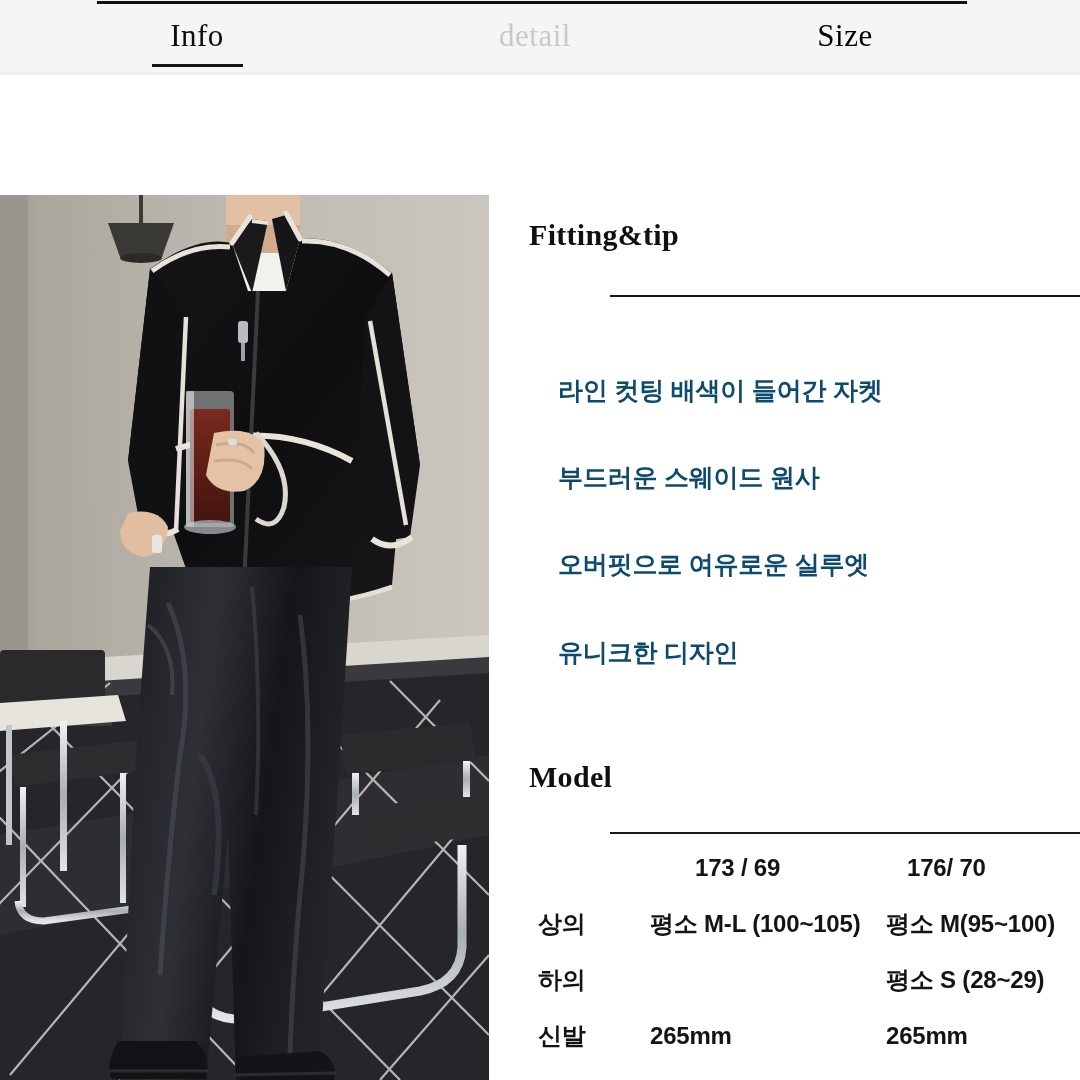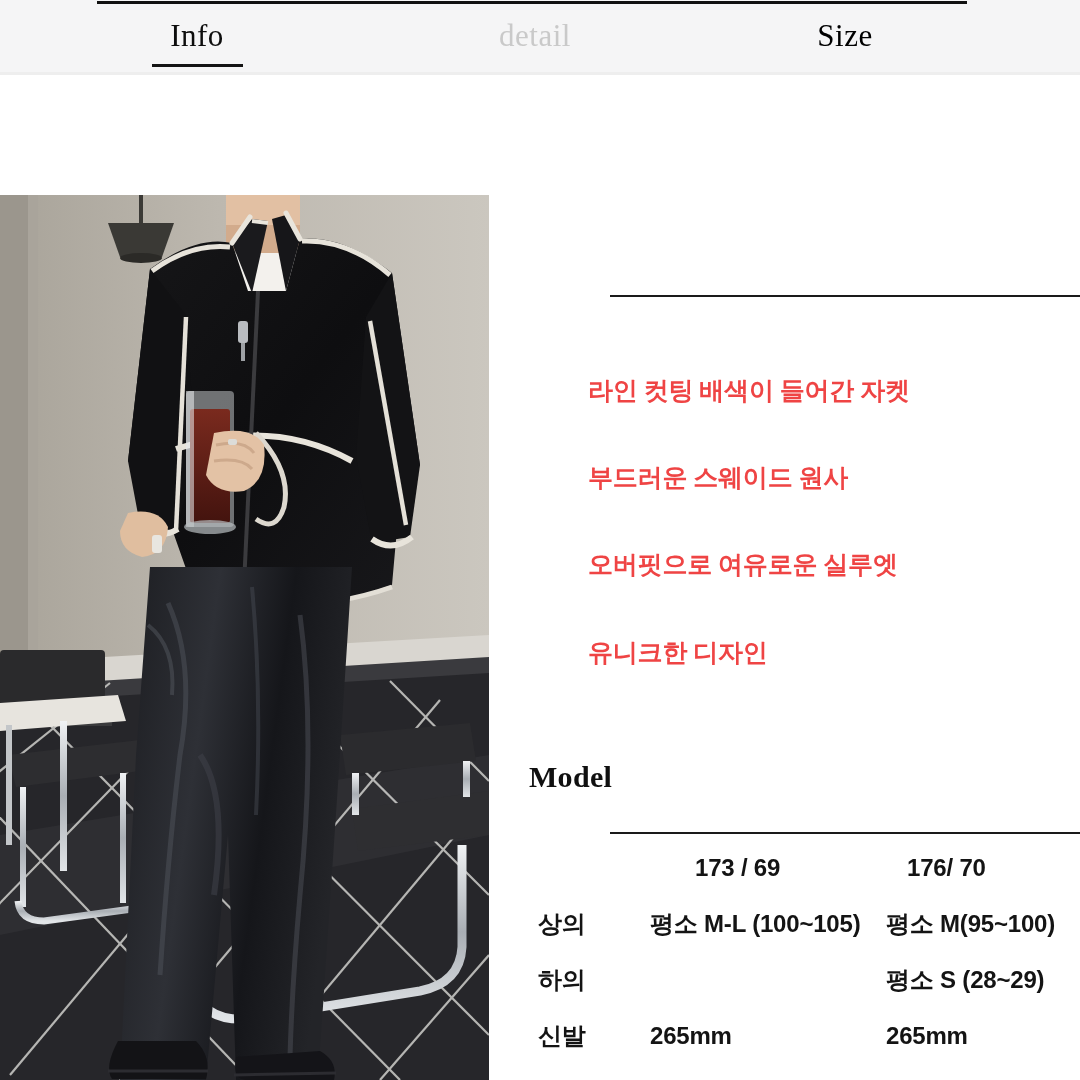--- a/index.html
+++ b/index.html
@@ -58,23 +58,23 @@
   .title-model   { left: 529px; top: 760px; text-align: right; }
 
   .rule {
     position: absolute; height: 2px; background: #1a1a1a;
   }
   .rule-fitting { left: 610px; top: 295px; width: 470px; }
   .rule-model   { left: 610px; top: 832px; width: 470px; }
 
   .bullet {
     position: absolute; left: 558px;
-    font-family: Liberation Serif, serif;
-    font-size: 25px; font-weight: 700; color: #ef4444;
-    letter-spacing: -0.2px; white-space: nowrap; margin-left: 30px;
+    font-family: Liberation Sans, sans-serif;
+    font-size: 25px; font-weight: 700; color: #0c4a6e;
+    letter-spacing: -0.2px; white-space: nowrap;
   }
   .b1 { top: 374px; }
   .b2 { top: 461px; }
   .b3 { top: 548px; }
   .b4 { top: 636px; }
 
   
   .mtable { position: absolute; left: 529px; top: 848px; width: 551px; }
   .mrow { position: relative; height: 56px; }
   .cell {
@@ -271,20 +271,21 @@
         <path d="M118 846 Q104 872 112 884 L206 884 Q212 862 196 846 Z" fill="#131316"></path>
         <path d="M236 862 Q232 884 246 885 L334 885 Q338 866 320 856 Z" fill="#141418"></path>
         <path d="M108 876 L208 876" stroke="#2c2c31" stroke-width="3"></path>
         <path d="M234 880 L336 878" stroke="#2c2c31" stroke-width="3"></path>
       </g>
     </svg>
   </div>
 
   <div class="content">
 
+    <div class="sec-title title-fitting">Fitting&amp;tip</div>
     <div class="rule rule-fitting"></div>
 
     <div class="bullet b1">라인 컷팅 배색이 들어간 자켓</div>
     <div class="bullet b2">부드러운 스웨이드 원사</div>
     <div class="bullet b3">오버핏으로 여유로운 실루엣</div>
     <div class="bullet b4">유니크한 디자인</div>
 
     <div class="sec-title title-model">Model</div>
     <div class="rule rule-model"></div>
 

